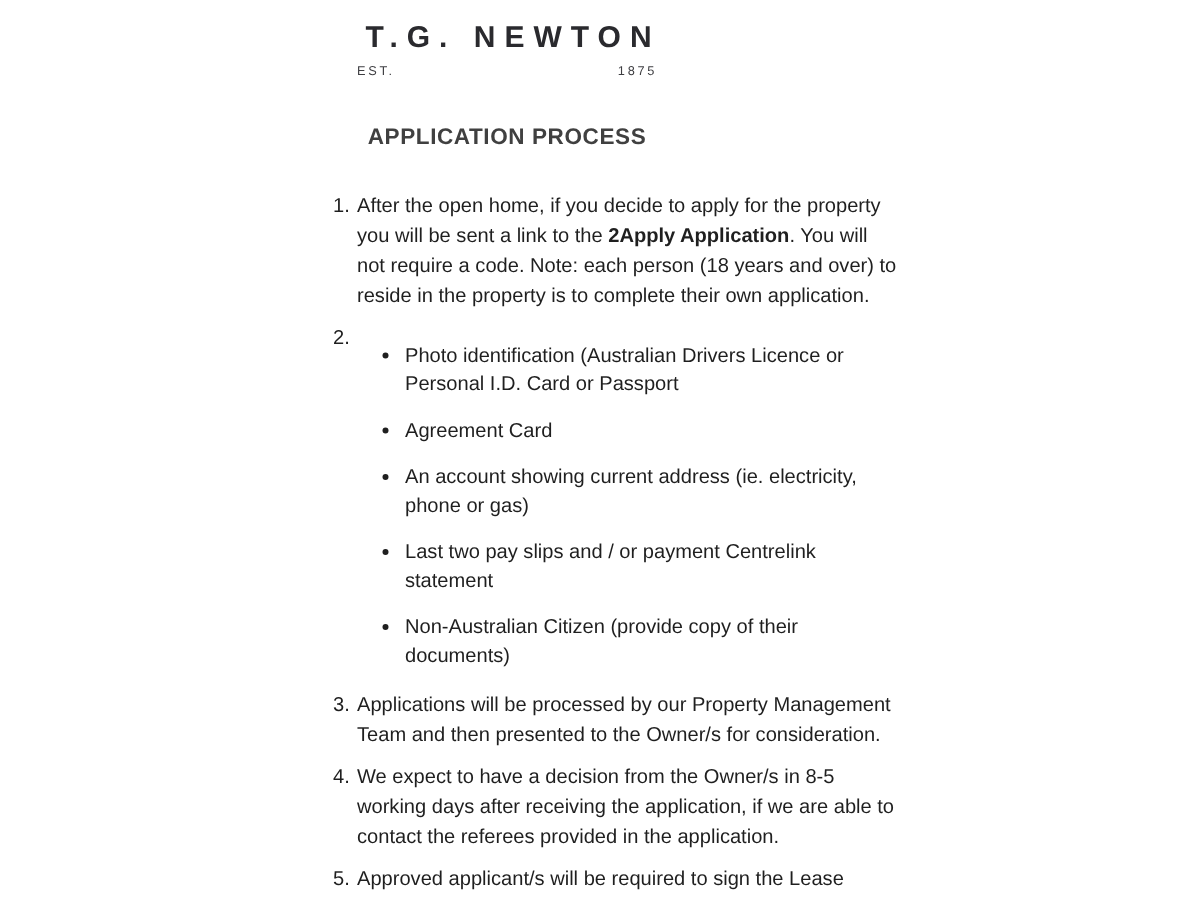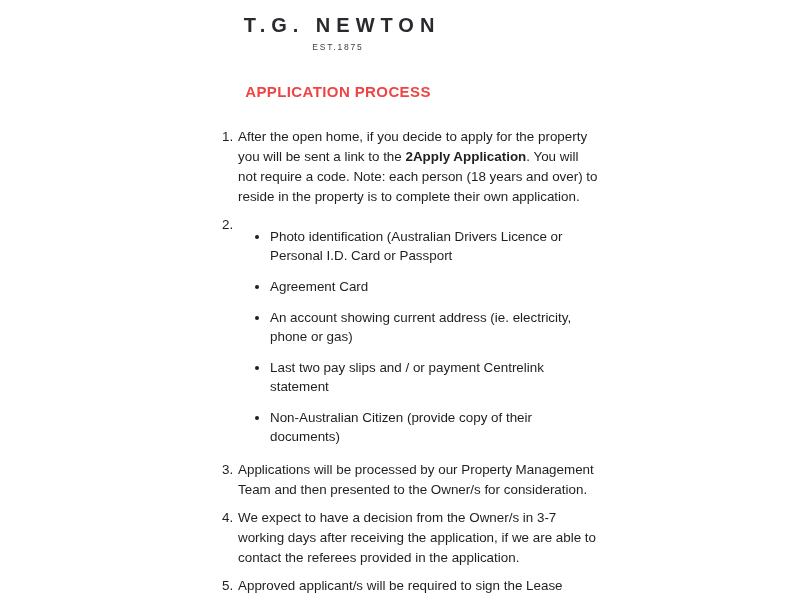--- a/index.html
+++ b/index.html
@@ -26,34 +26,34 @@
     line-height: 24px;
     font-weight: 700;
     letter-spacing: 6px;
     padding-left: 8px; 
     color: #2a2a2e;
   }
   .est-row {
     width: 200px;
     margin: 5px auto 0;
     display: flex;
-    justify-content: center;
+    justify-content: space-between;
     font-size: 8.5px;
     line-height: 11px;
     letter-spacing: 1.8px;
     color: #3e3e42;
   }
   .doc-title {
     margin: 30px 0 0;
     text-align: center;
     font-size: 15px;
     line-height: 18px;
     font-weight: 700;
     letter-spacing: 0.4px;
-    color: #ef4444;
+    color: #404040;
   }
   .content {
     margin: 26px 0 0 222px;
     width: 376px;
     font-size: 13.4px;
   }
   .item {
     display: flex;
     line-height: 20px;
     margin-bottom: 8px;
@@ -111,21 +111,21 @@
     <div class="item">
       <span class="num">3.</span>
       <div class="body">
         <p>Applications will be processed by our Property Management Team and then presented to the Owner/s for consideration.</p>
       </div>
     </div>
 
     <div class="item">
       <span class="num">4.</span>
       <div class="body">
-        <p>We expect to have a decision from the Owner/s in 3-7 working days after receiving the application, if we are able to contact the referees provided in the application.</p>
+        <p>We expect to have a decision from the Owner/s in 8-5 working days after receiving the application, if we are able to contact the referees provided in the application.</p>
       </div>
     </div>
 
     <div class="item">
       <span class="num">5.</span>
       <div class="body">
         <p>Approved applicant/s will be required to sign the Lease Agreement and make payment of the Bond (4 weeks rent) within 24 hours of receiving the lease.</p>
       </div>
     </div>
 

